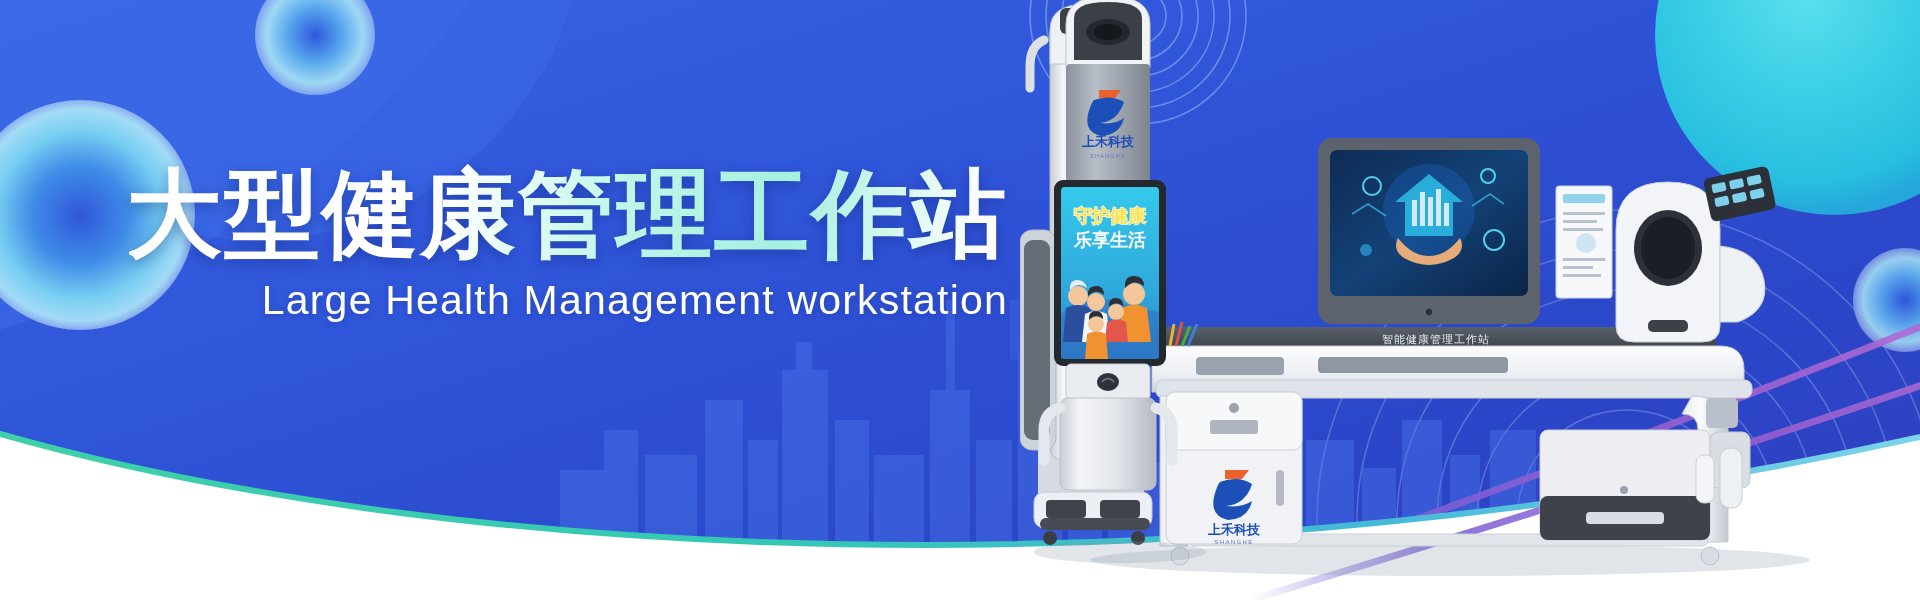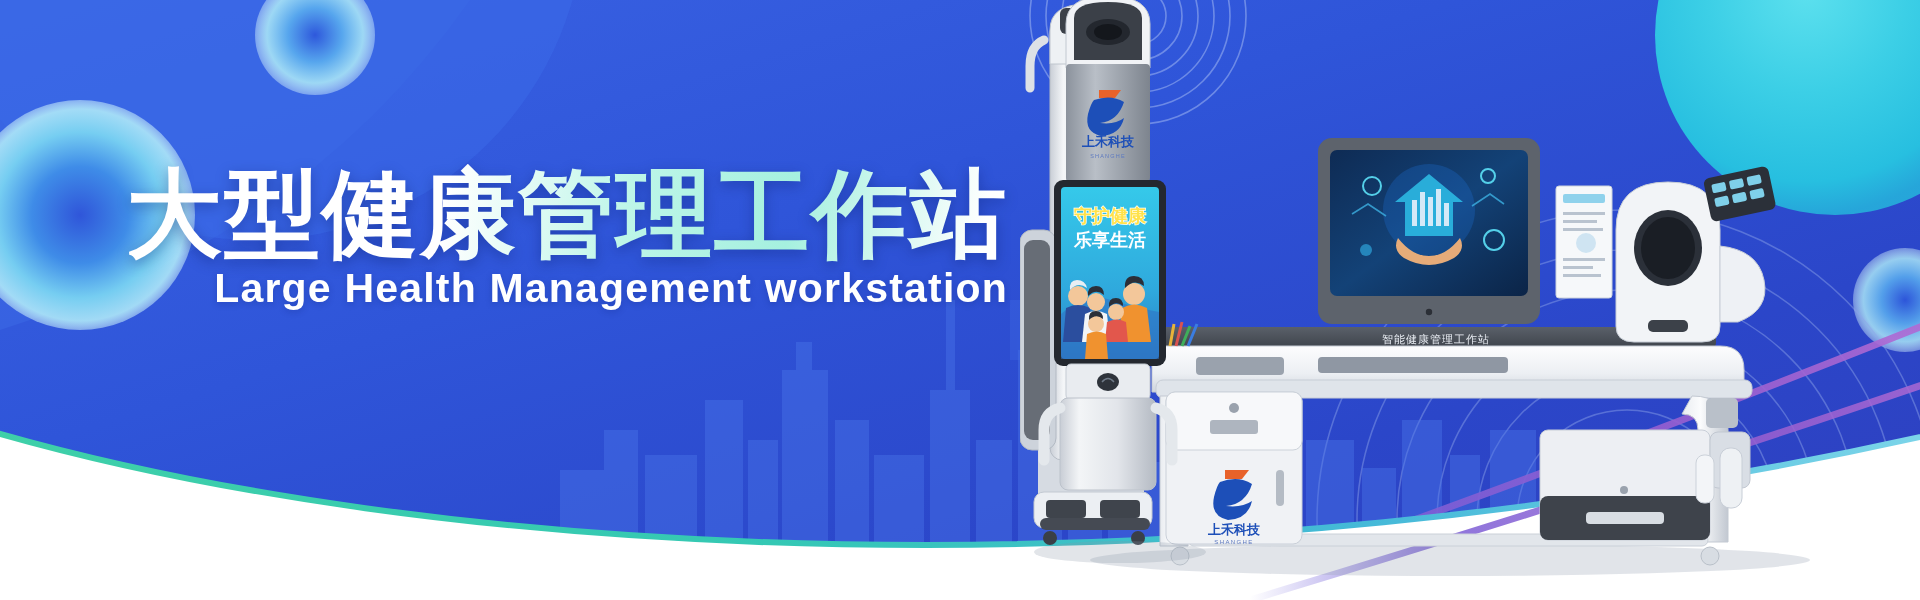--- a/index.html
+++ b/index.html
@@ -30,21 +30,22 @@
     font-size:96px; font-weight:bold; line-height:1.05;
     letter-spacing:2px;
     background:linear-gradient(100deg,#ffffff 0%,#ffffff 44%,#bdf6e8 62%,#a5f0df 78%,#ffffff 97%);
     -webkit-background-clip:text; background-clip:text;
     -webkit-text-fill-color:transparent; color:transparent;
     filter:drop-shadow(0 4px 7px rgba(10,30,110,.40));
     white-space:nowrap;
     text-align:right;
   }
   #sub-title {
-    font-size:41px; font-weight:700; color:#ffffff;
+    margin-top:12px;
+    font-size:41px; font-weight:400; color:#ffffff;
     letter-spacing:1.2px; white-space:nowrap;
     text-shadow:0 2px 6px rgba(10,30,110,.25);
   }
 
   
   #product { position:absolute; left:1020px; top:0; width:900px; height:600px; z-index:25; }
 </style>
 </head>
 <body>
 

